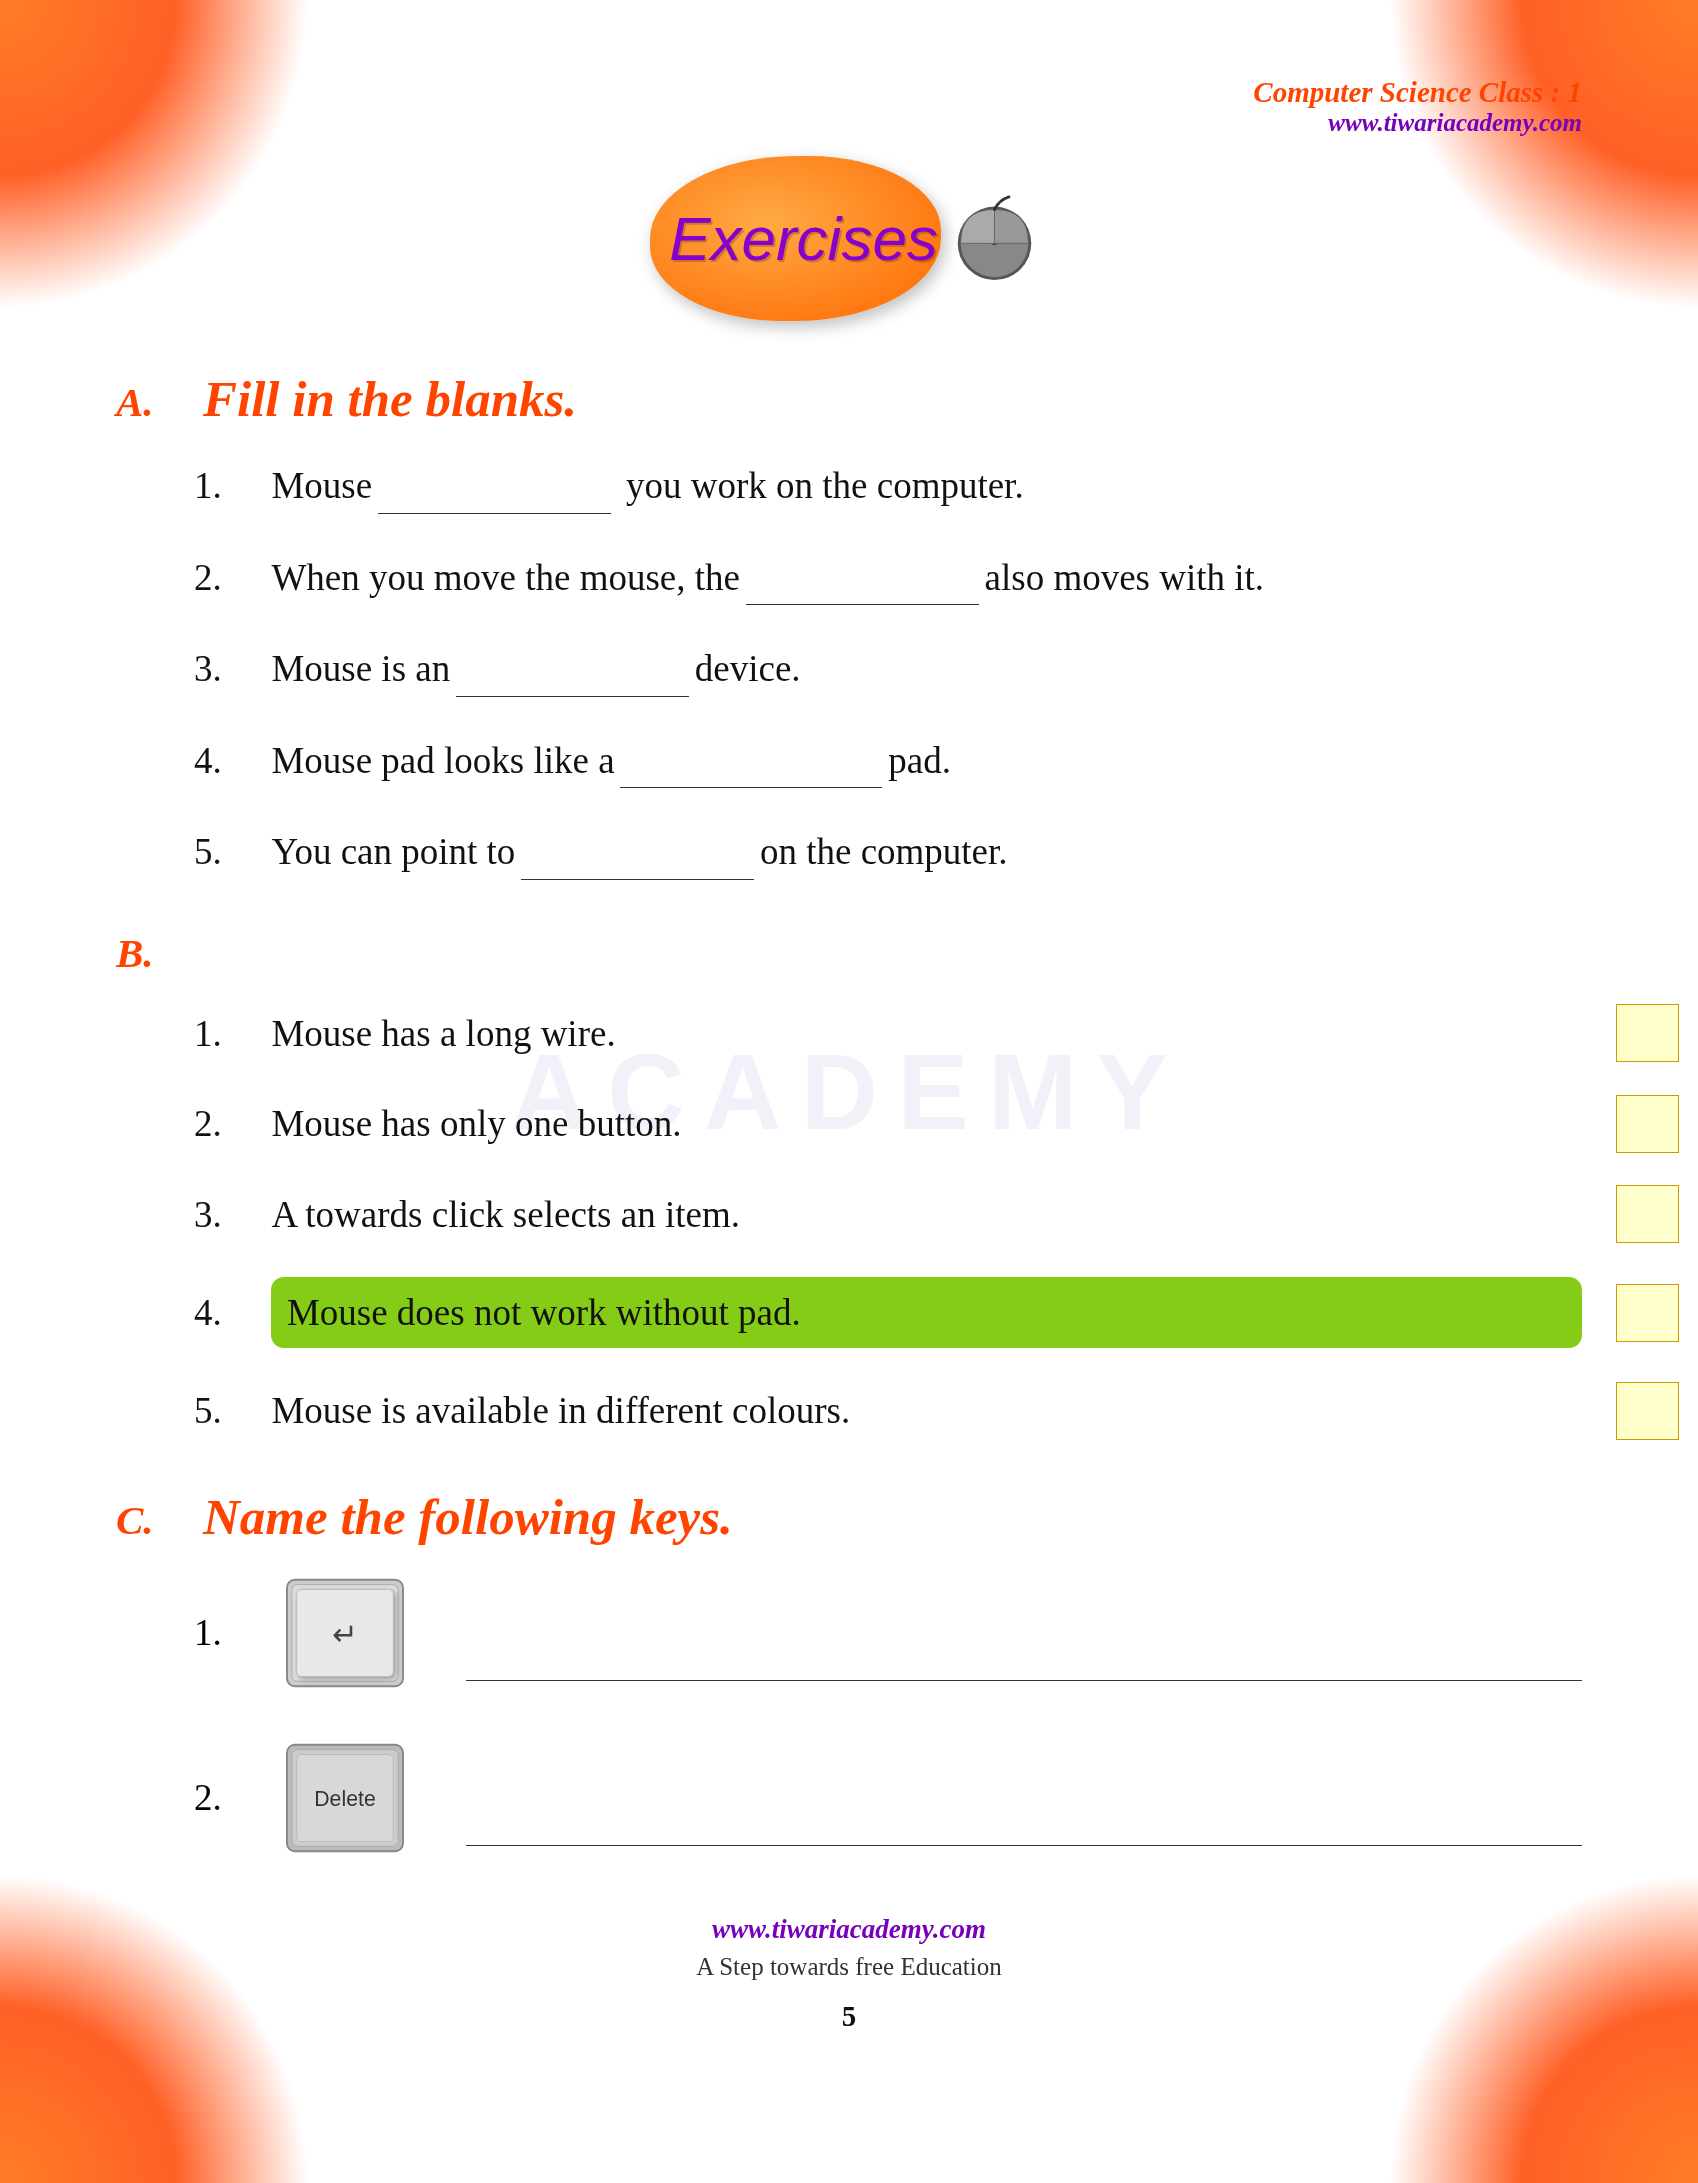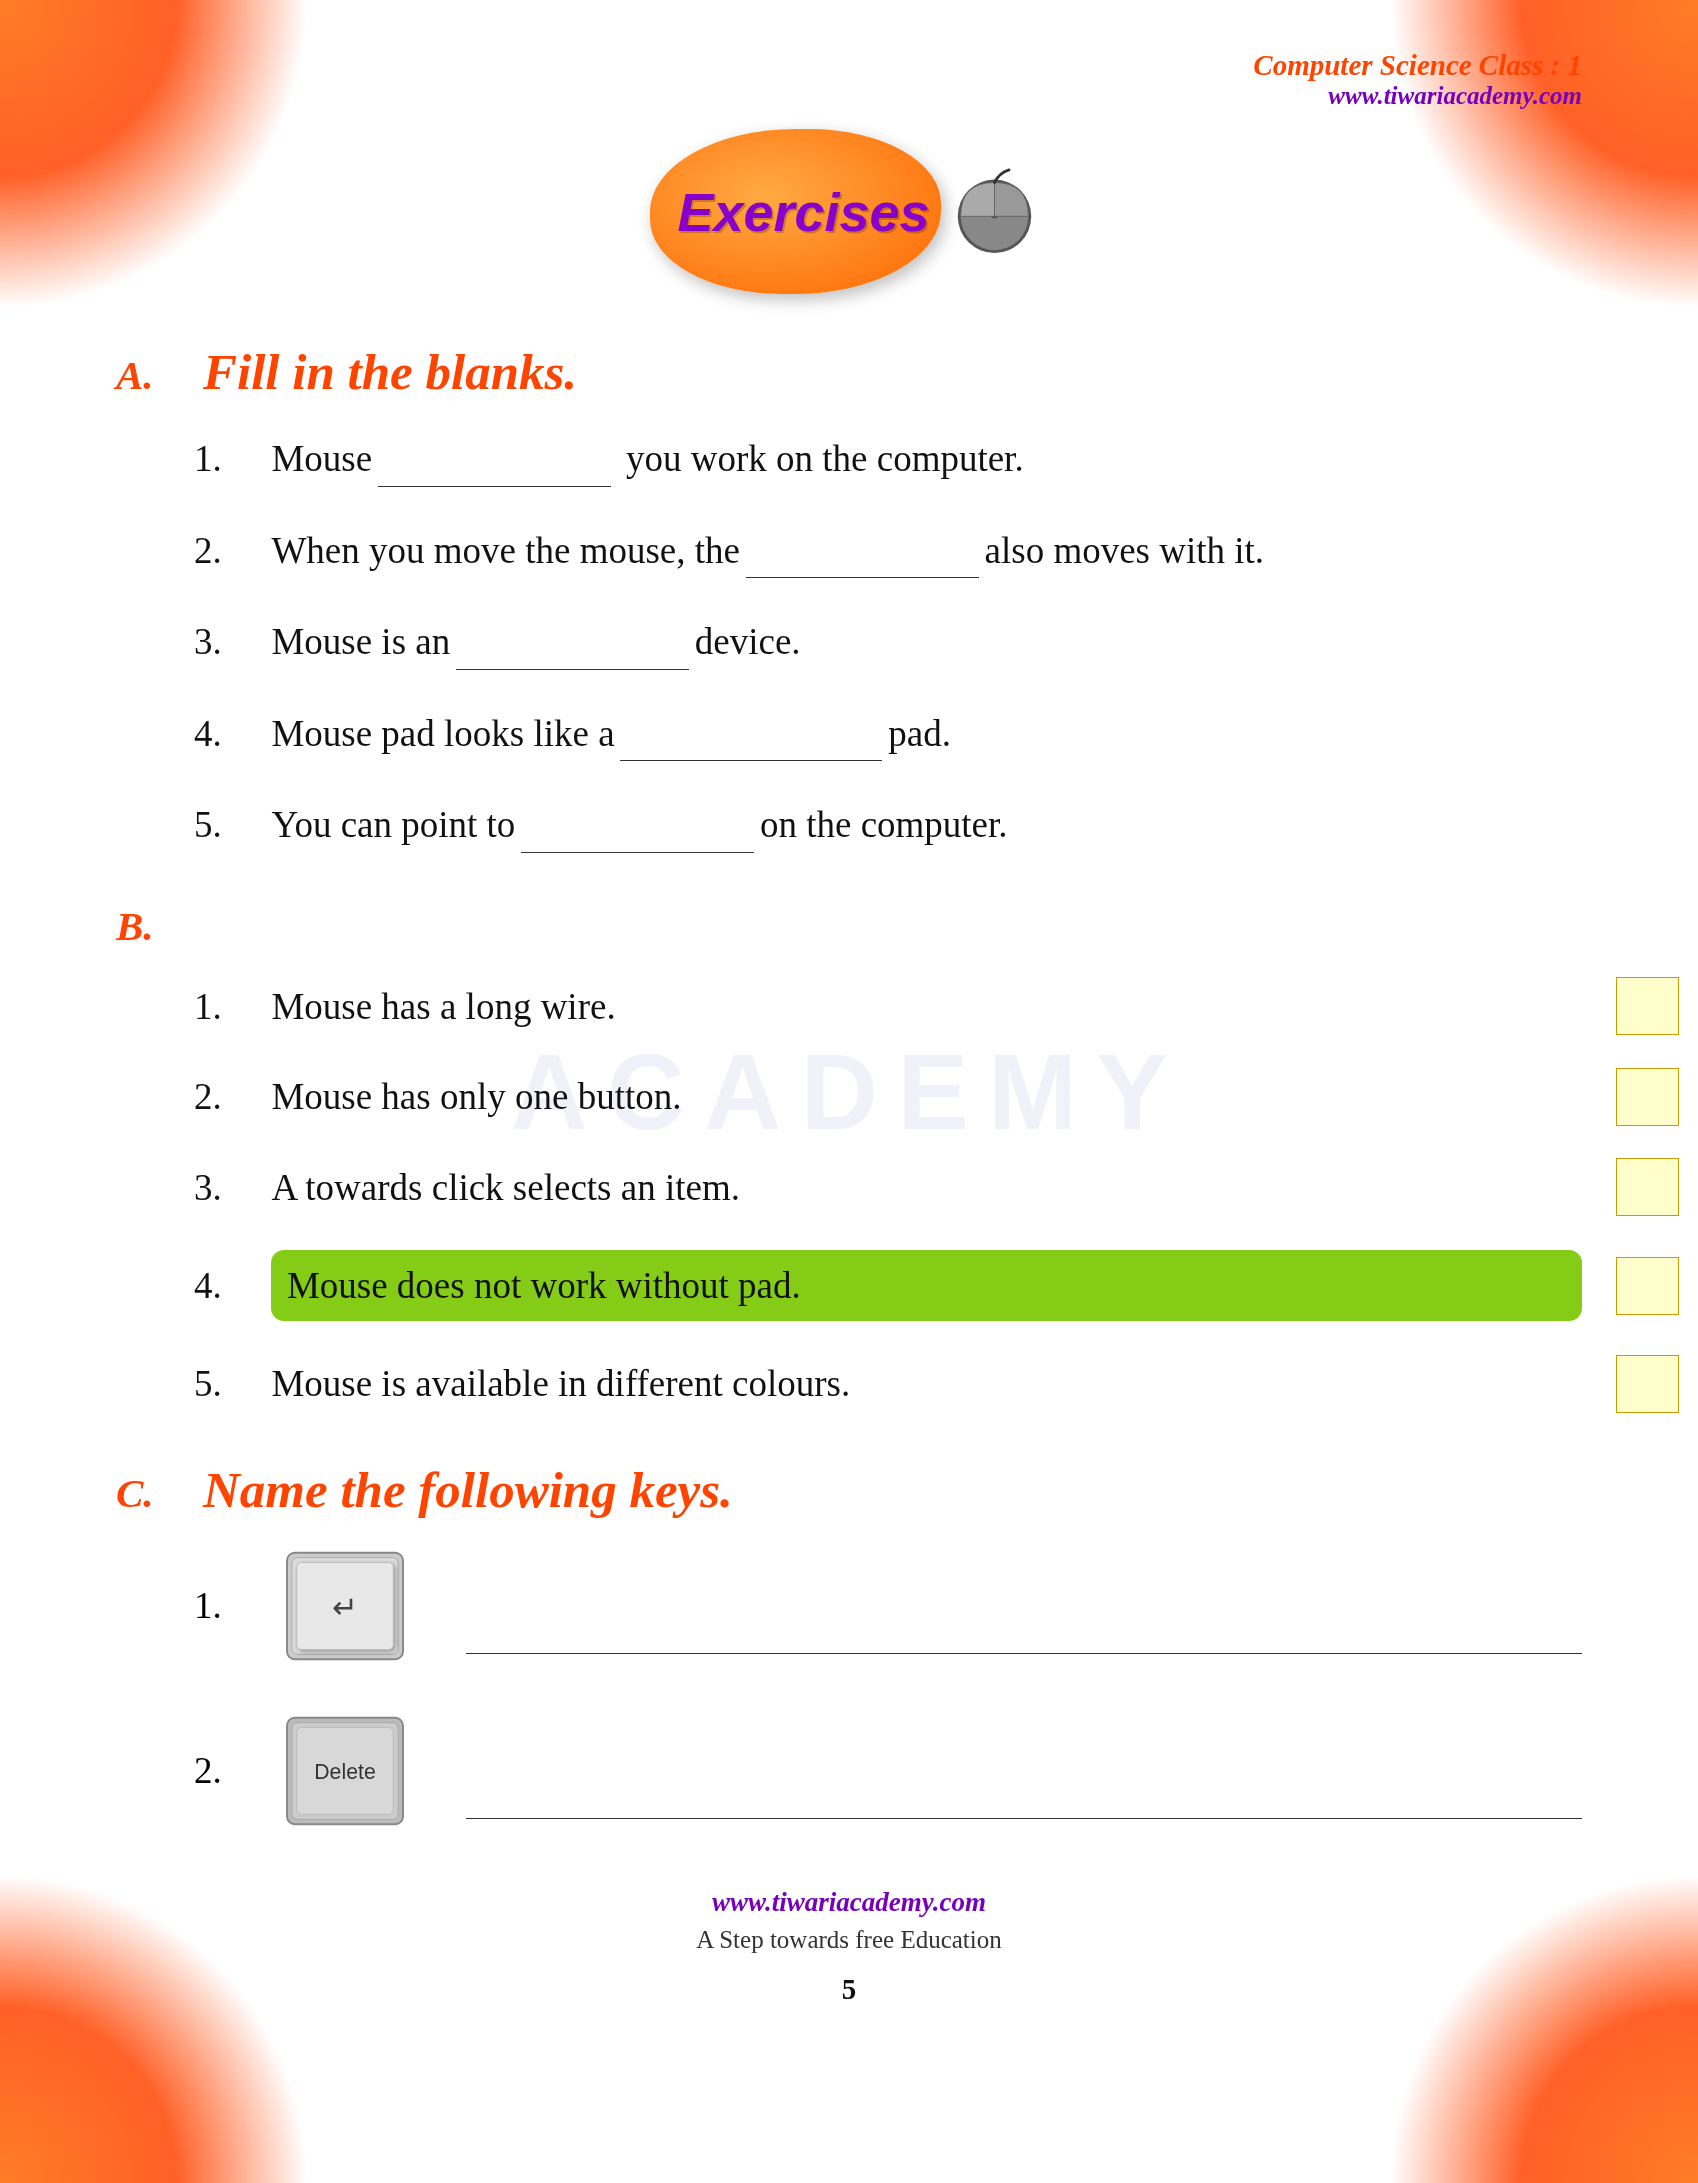--- a/index.html
+++ b/index.html
@@ -61,31 +61,32 @@
       margin-bottom: 19.4px;
     }
     .header-text {
       text-align: right;
     }
     .header-class {
       color: #ff4400;
       font-weight: bold;
       font-size: 29px;
       font-style: italic;
+      margin-top: 27px;
     }
     .header-website {
       color: #7700bb;
       font-weight: bold;
       font-size: 25px;
       font-style: italic;
     }
     .exercises-text {
       color: #8800cc;
-      font-size: 54px;
-      font-weight: 700;
+      font-size: 62px;
+      font-weight: 400;
       font-style: italic;
       font-family: Arial, sans-serif;
       text-shadow: 1.9px 1.9px 0 rgba(0,0,0,0.2);
       margin-left: 16px;
     }
 
     
     .mouse-icon {
       width: 107px;
       height: 87px;

